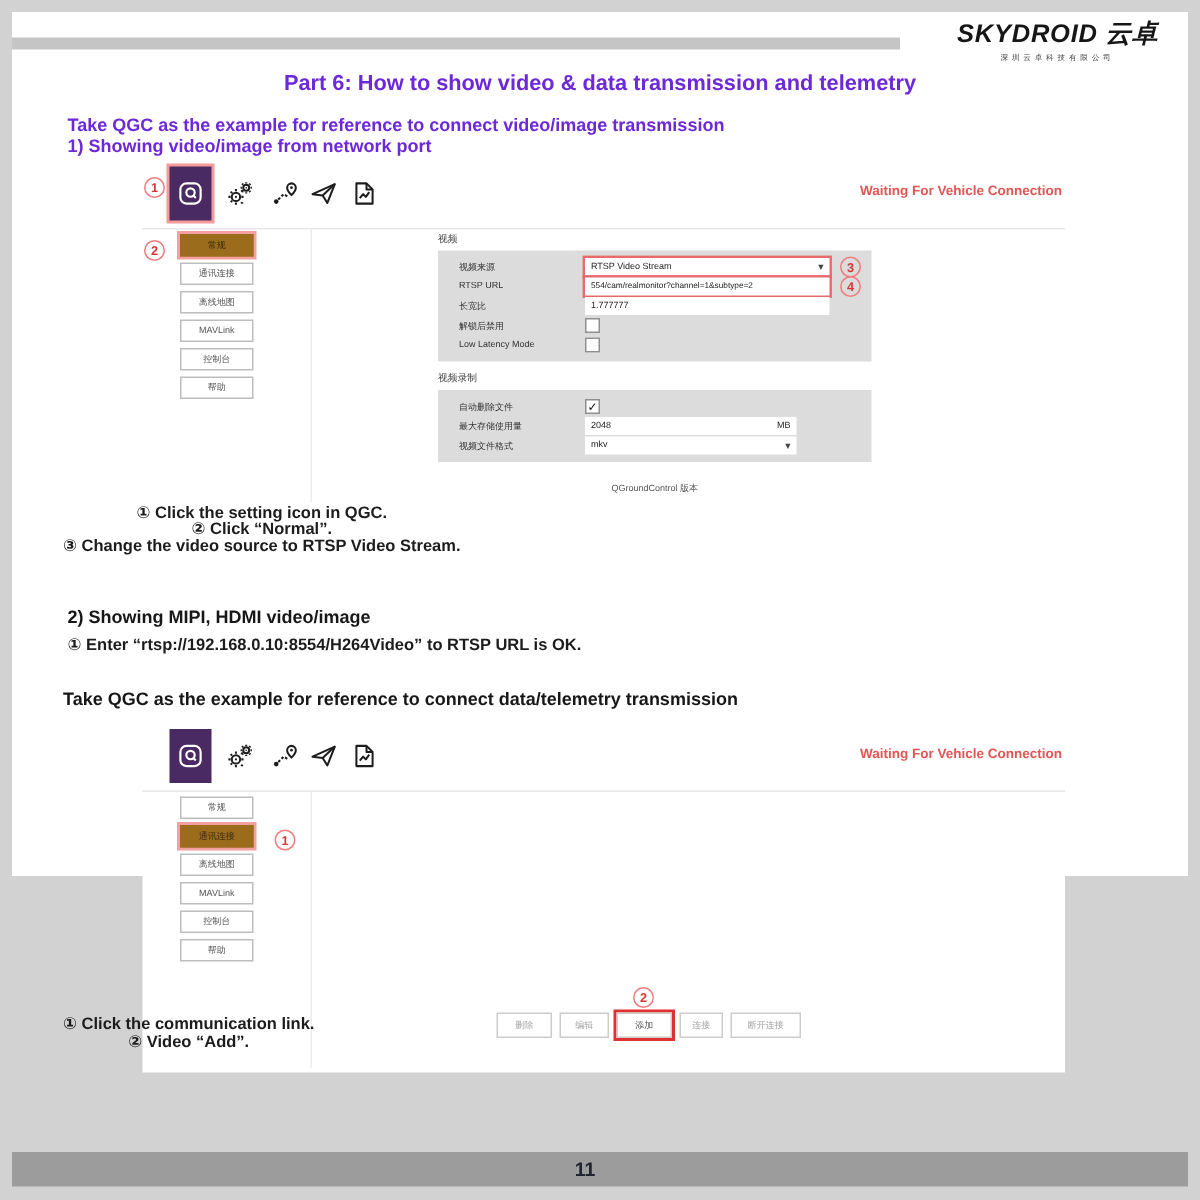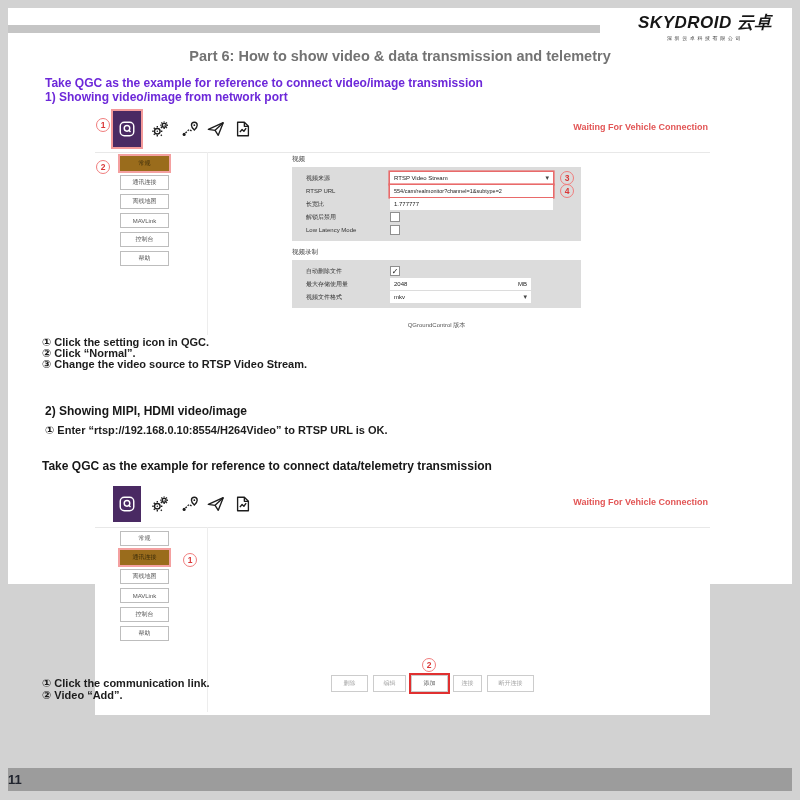--- a/index.html
+++ b/index.html
@@ -12,24 +12,24 @@
   .page {
     position:absolute; left:8px; top:8px; width:784px; height:576px;
     background:#ffffff;
     text-decoration:underline;
   }
   
   .accent-bar { position:absolute; left:0; top:17px; width:592px; height:8px; background:#c5c5c5; }
   .brand { position:absolute; right:20px; top:3px; text-align:center; }
   .brand-name { font-style:italic; font-weight:bold; font-size:17px; letter-spacing:.5px; color:#161616; }
   .brand-sub { font-size:5px; letter-spacing:2.6px; color:#3a3a3a; margin-top:1px; white-space:nowrap; }
-  .doc-title { position:absolute; left:0; right:0; top:40px; text-align:center; font-weight:bold; font-size:14.5px; color:#737373; }
+  .doc-title { position:absolute; left:0; right:0; top:40px; text-align:center; font-weight:bold; font-size:14.5px; color:#6d28d9; }
   .intro { position:absolute; left:37px; top:68px; font-weight:bold; font-size:12px; line-height:14px; color:#6d28d9; }
   .bold-head { position:absolute; font-weight:bold; font-size:12px; color:#171717; }
-  .steps { position:absolute; font-weight:bold; font-size:11px; line-height:10.8px; color:#1c1c1c; }
+  .steps { position:absolute; font-weight:bold; font-size:11px; line-height:10.8px; color:#1c1c1c;text-align:center; }
   .steps div { white-space:nowrap; }
 
   
   .shot { position:absolute; width:615px; background:#ffffff; }
   #shot1 { left:87px; top:100px; height:230px; }
   #shot2 { left:87px; top:475px; height:232px; }
 
   .q-btn {
     position:absolute; left:18px; top:3px; width:28px; height:36px;
     background:#4a2a63; display:flex; align-items:center; justify-content:center;
@@ -84,21 +84,21 @@
     box-sizing:border-box; height:17px; background:#fff; border:1px solid #cccccc;
     color:#a5a5a5; font-size:6px; display:flex; align-items:center; justify-content:center;
     padding:0 2px; font-family:inherit; white-space:nowrap;
   }
   .qgc-btn.b1{width:37px}.qgc-btn.b2{width:33px}.qgc-btn.b3{width:37px}.qgc-btn.b4{width:29px}.qgc-btn.b5{width:47px}
   .qgc-btn.hl { box-shadow:0 0 0 2px #e03030; color:#555; }
 
   
   .footer-bar {
     position:absolute; left:8px; top:768px; width:784px; height:23px; background:#9c9c9c;
-    display:flex; align-items:center; justify-content:flex-start; padding-right:20px; box-sizing:border-box;
+    display:flex; align-items:center; justify-content:center; padding-right:20px; box-sizing:border-box;
   }
   .pageno { font-weight:bold; font-size:13px; color:#20242e; }
 </style>
 </head>
 <body>
 
 <div class="page">
 
   <div class="accent-bar"></div>
   <div class="brand">

